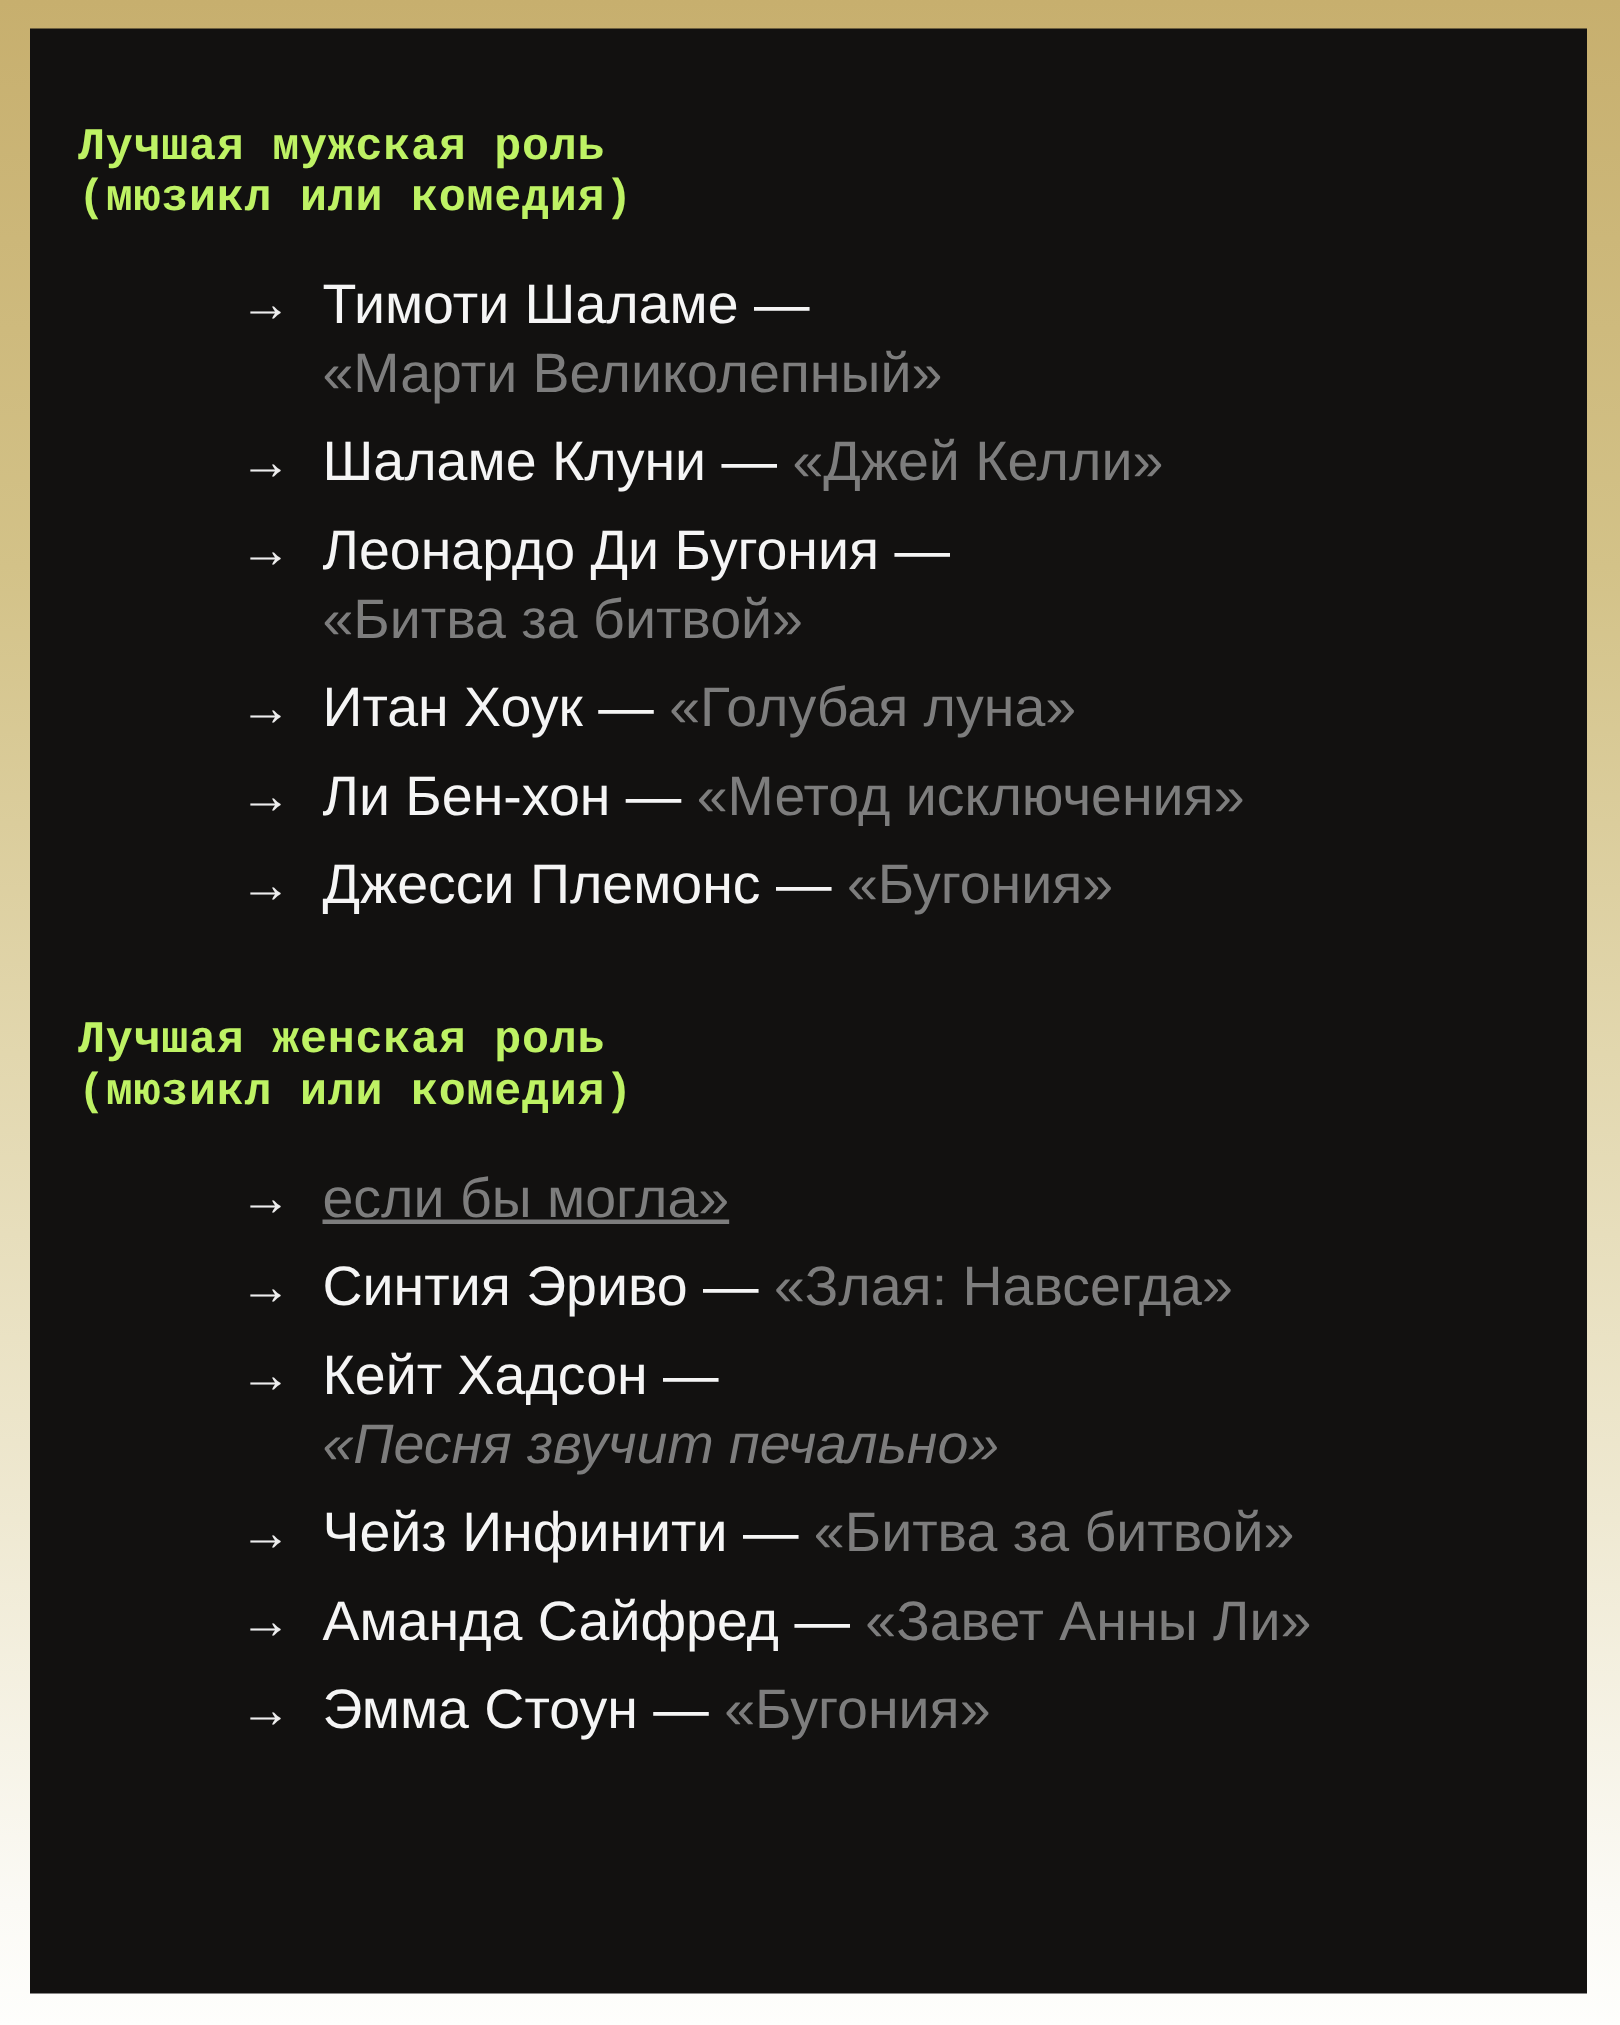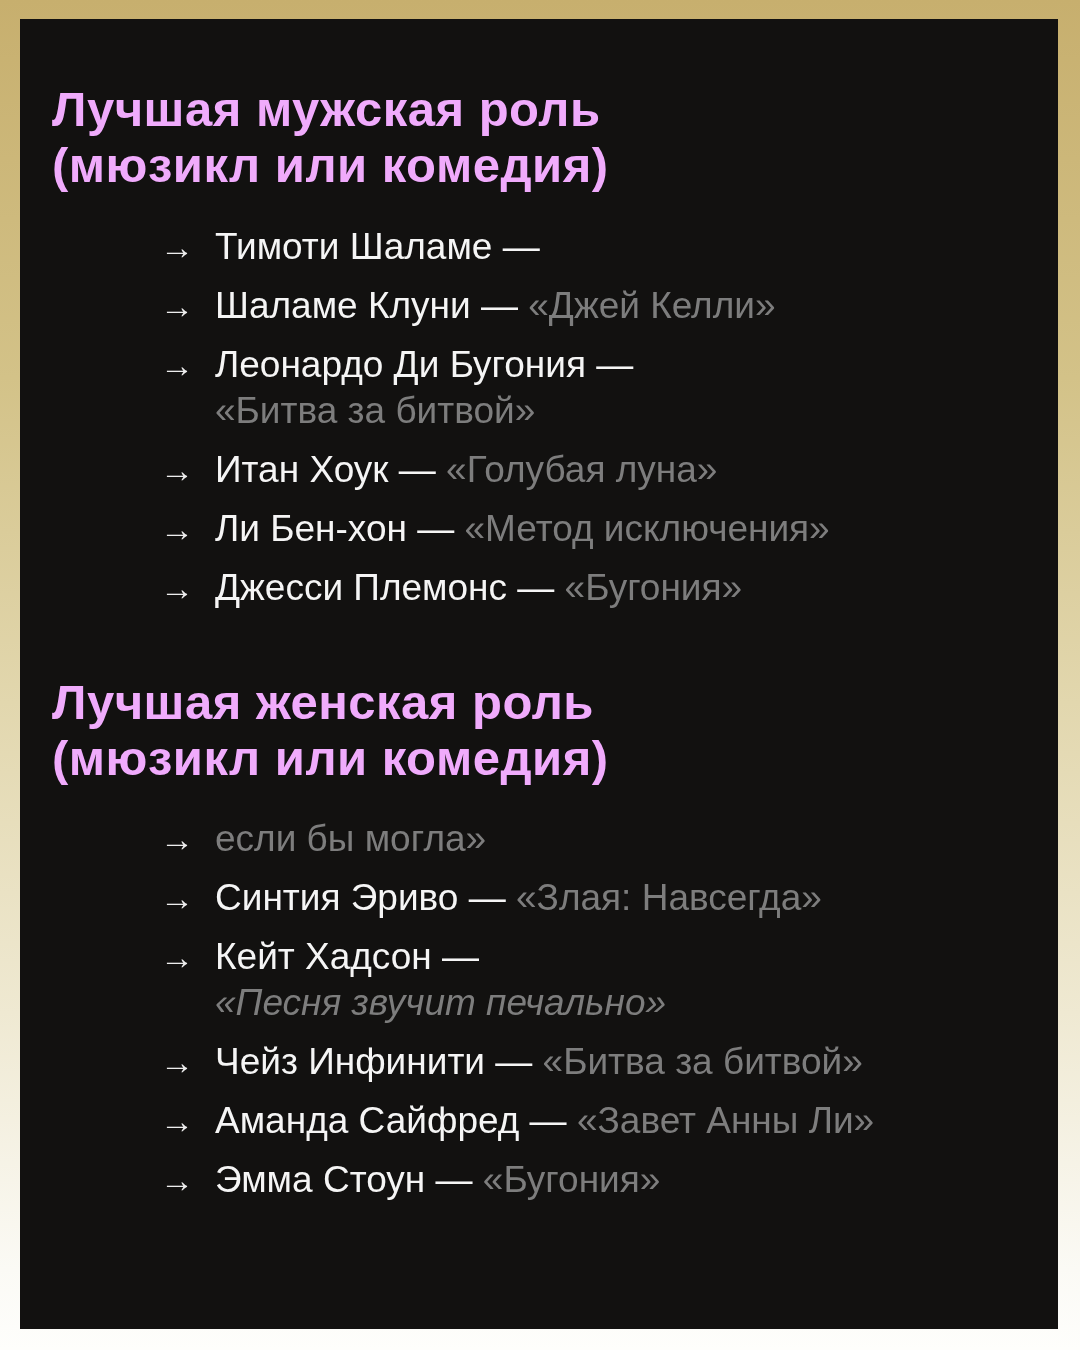--- a/index.html
+++ b/index.html
@@ -14,25 +14,26 @@
     position: absolute;
     top: 19px; left: 20px; right: 22px; bottom: 21px;
     background: #121110;
   }
   .content {
     padding: 63px 40px 0 32px;
   }
   .section { }
   .section + .section { margin-top: 64px; }
   .section-title {
-    color: #f0abfc;
-    font-size: 49px;
+    color: #bef264;
+    font-size: 30px;
     font-weight: bold;
     line-height: 1.14;
     letter-spacing: 0.5px;
+    font-family: Liberation Mono, monospace;
   }
   .nominees {
     margin-top: 30px;
     margin-left: 108px; 
   }
   .nominee {
     display: flex;
     align-items: flex-start;
     font-size: 37px;
     line-height: 46px;
@@ -60,20 +61,21 @@
       <div class="section-title">
         <div>Лучшая мужская роль</div>
         <div>(мюзикл или комедия)</div>
       </div>
       <div class="nominees">
 
           <div class="nominee">
             <span class="arrow">→</span>
             <span class="texts">
               <span class="line1"><span class="name">Тимоти Шаламе</span><span class="dash"> — </span></span>
+              <span class="line2" style="display: block;">«Марти Великолепный»</span>
             </span>
           </div>
 
           <div class="nominee">
             <span class="arrow">→</span>
             <span class="texts">
               <span class="line1"><span class="name">Шаламе Клуни</span><span class="dash"> — </span><span class="film">«Джей Келли»</span></span>
               
             </span>
           </div>
@@ -115,21 +117,21 @@
     <div class="section">
       <div class="section-title">
         <div>Лучшая женская роль</div>
         <div>(мюзикл или комедия)</div>
       </div>
       <div class="nominees">
 
           <div class="nominee">
             <span class="arrow">→</span>
             <span class="texts">
-              <span class="line2" style="display: block;">если бы могла»</span>
+              <span class="line2" style="display: block; text-decoration: underline;">если бы могла»</span>
             </span>
           </div>
 
           <div class="nominee">
             <span class="arrow">→</span>
             <span class="texts">
               <span class="line1"><span class="name">Синтия Эриво</span><span class="dash"> — </span><span class="film">«Злая: Навсегда»</span></span>
               
             </span>
           </div>

